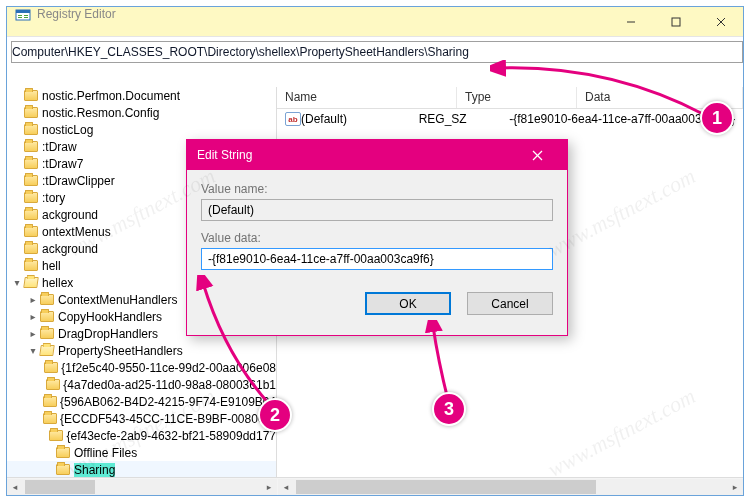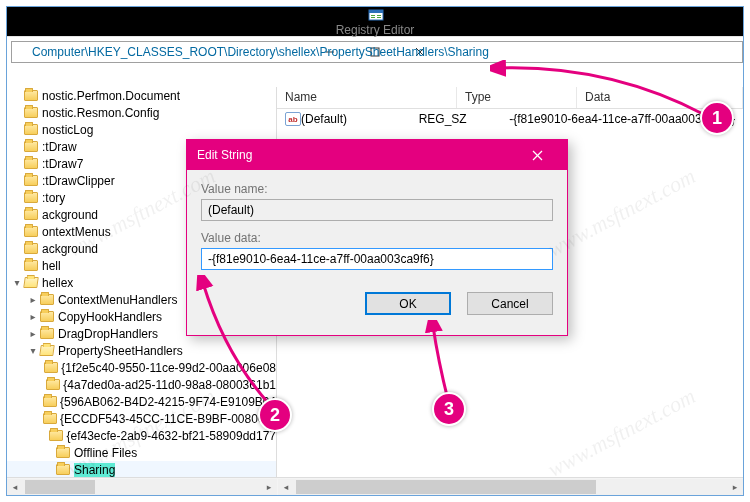--- a/index.html
+++ b/index.html
@@ -1,29 +1,29 @@
 <!DOCTYPE html>
 <html><head>
 <meta charset="utf-8">
 <style>
 * { margin: 0; padding: 0; box-sizing: border-box; font-family: "Segoe UI", Tahoma, sans-serif; font-size: 12px; }
 body { background: #fff; width: 750px; height: 502px; position: relative; overflow: hidden; }
 
 .window { position: absolute; left: 6px; top: 6px; width: 738px; height: 490px; border: 1px solid #6aa3da; background: #fff; }
 
-.titlebar { height: 30px; display: flex; align-items: center; background: #000000; border-bottom: 1px solid #e5e5e5; flex-direction: column; }
+.titlebar { height: 30px; display: flex; background: #fef9c3; border-bottom: 1px solid #e5e5e5; }
 .titlebar-icon { width: 16px; height: 16px; margin: 0 6px 0 8px; display: flex; align-items: center; justify-content: center; }
 .titlebar-title { flex: 1; color: #888; font-size: 12px; }
 .titlebar-controls { display: flex; }
 .titlebar-btn { width: 45px; height: 29px; display: flex; align-items: center; justify-content: center; color: #555; }
 
 .menubar { height: 20px; display: flex; align-items: center; padding: 0 4px; gap: 2px; }
 .menu-item { padding: 2px 8px; color: #000; }
 
-.addressbar { margin: 4px 0 0 4px; height: 22px; border: 1px solid #a0a0a0; display: flex; align-items: center; padding: 0 20px; font-size: 12px; color: #0369a1; background: #fff; }
+.addressbar { margin: 4px 0 0 4px; height: 22px; border: 1px solid #a0a0a0; display: flex; align-items: center; padding: 0 0; font-size: 12px; color: #0f172a; background: #fff; }
 
 .content { display: flex; position: absolute; top: 80px; left: 0; right: 0; bottom: 18px; }
 .tree-pane { width: 270px; border-right: 1px solid #ddd; overflow: hidden; }
 .list-pane { flex: 1; overflow: hidden; position: relative; }
 
 .tree { font-size: 12px; color: #000; }
 .tree-item { height: 17px; display: flex; align-items: center; padding-left: 4px; white-space: nowrap; }
 .tree-item.indent1 { padding-left: 20px; }
 .tree-item.indent2 { padding-left: 36px; }
 .tree-item .expander { width: 12px; display: inline-flex; justify-content: center; color: #666; font-size: 10px; }

